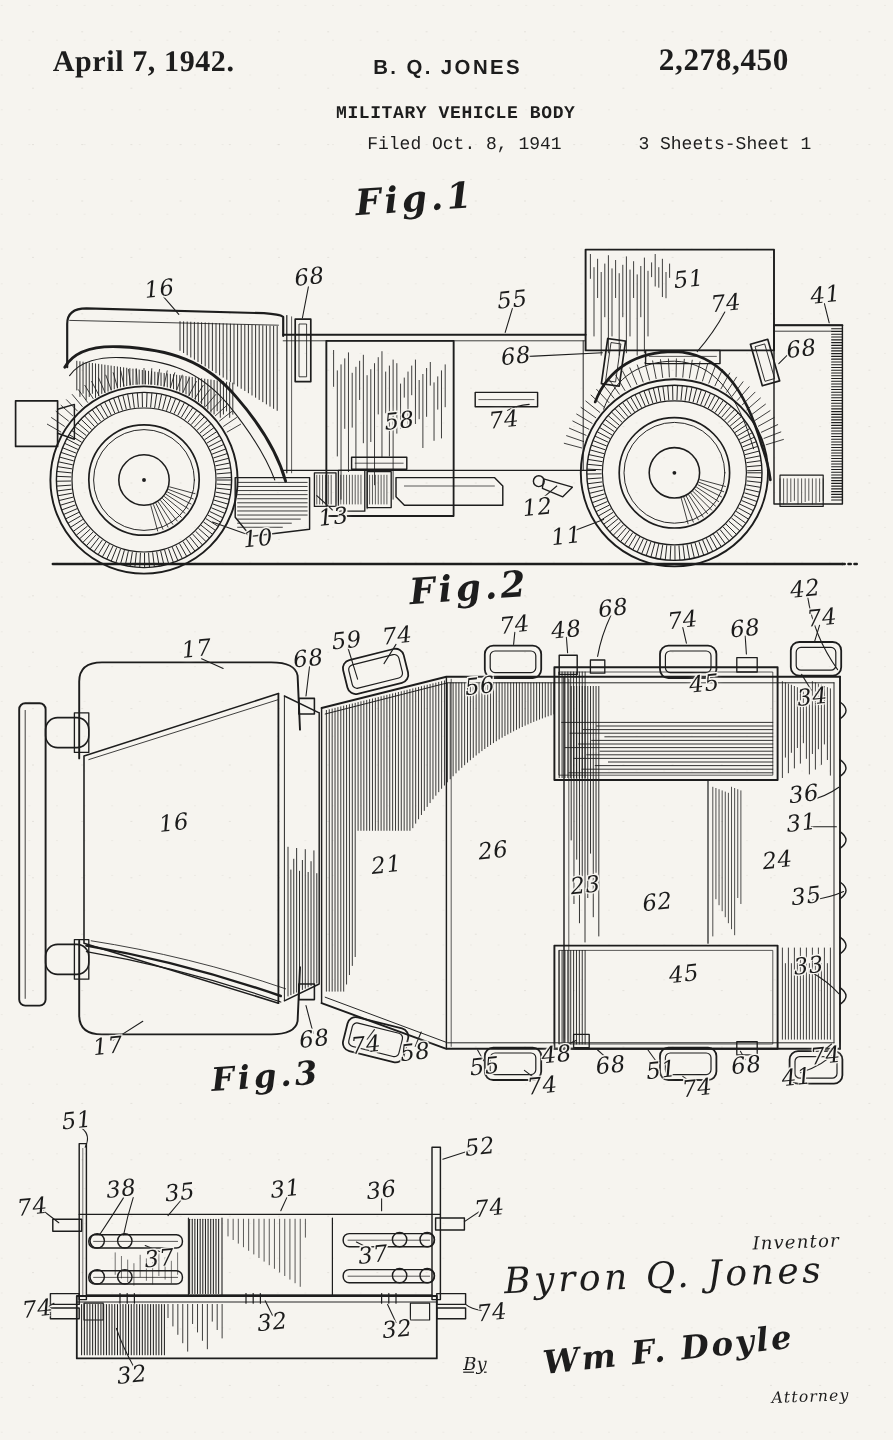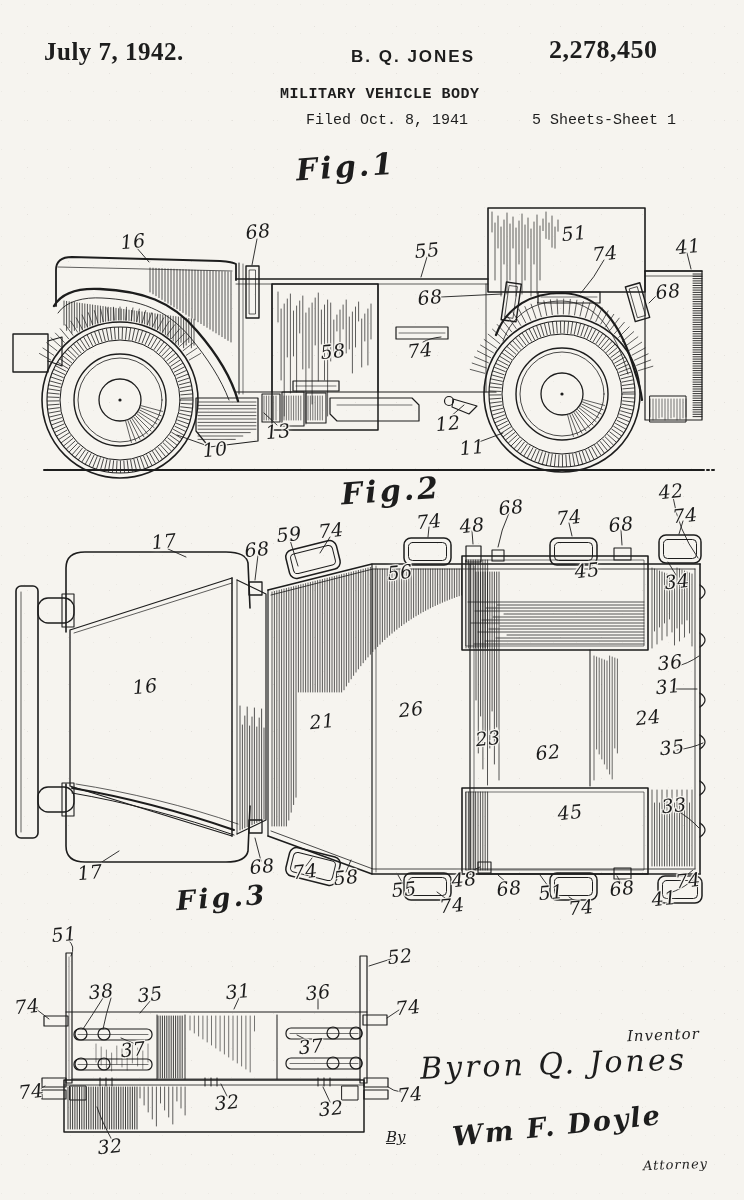--- a/index.html
+++ b/index.html
@@ -9,21 +9,21 @@
        background-image:
          radial-gradient(rgba(70,60,45,.10) .6px, transparent .8px),
          radial-gradient(rgba(70,60,45,.06) .5px, transparent .7px);
        background-size:41px 47px, 23px 29px;
        background-position:7px 3px, 13px 19px;
        color:#1d1d1d;}
   .abs{position:absolute;white-space:nowrap;}
   
   .hdr-date{left:44px;top:38px;font:bold 25px "Liberation Serif", serif;letter-spacing:.5px;}
   .hdr-num{left:549px;top:35px;font:bold 26px "Liberation Serif", serif;letter-spacing:.5px;}
-  .hdr-name{left:311px;top:47px;font:bold 17px "Liberation Sans", sans-serif;letter-spacing:2px;margin-left:40px;}
+  .hdr-name{left:311px;top:47px;font:bold 17px "Liberation Sans", sans-serif;letter-spacing:2px;}
   .hdr-title{left:280px;top:86px;font:bold 15px "Liberation Mono", monospace;letter-spacing:.5px;}
   .hdr-filed{left:306px;top:112px;font:15px "Liberation Mono", monospace;}
   .hdr-sheet{left:532px;top:112px;font:15px "Liberation Mono", monospace;}
   
   .fig-caption{font:italic bold 30px "DejaVu Serif", serif;letter-spacing:3px;transform:rotate(-4deg);}
   #cap-fig1{left:296px;top:149px;}
   #cap-fig2{left:341px;top:473px;}
   #cap-fig3{left:176px;top:882px;font-size:27px;}
   
   .num{position:absolute;transform:translate(-50%,-50%) rotate(-6deg);
@@ -1153,26 +1153,26 @@
         <line x1="164.59999999999997" y1="1087" x2="164.59999999999997" y2="1110" stroke-width="0.7"></line>
         <line x1="168.69999999999996" y1="1087" x2="168.69999999999996" y2="1117" stroke-width="0.7"></line>
         <line x1="172.79999999999995" y1="1087" x2="172.79999999999995" y2="1124" stroke-width="0.7"></line>
         <line x1="176.89999999999995" y1="1087" x2="176.89999999999995" y2="1101" stroke-width="0.7"></line>
         <line x1="180.99999999999994" y1="1087" x2="180.99999999999994" y2="1108" stroke-width="0.7"></line>
         <line x1="185.09999999999994" y1="1087" x2="185.09999999999994" y2="1115" stroke-width="0.7"></line>
       </g>
   </g>
 </svg>
 
-<div class="abs hdr-date">July 7, 1942.</div>
+<div class="abs hdr-date">April 7, 1942.</div>
 <div class="abs hdr-name">B. Q. JONES</div>
 <div class="abs hdr-num">2,278,450</div>
 <div class="abs hdr-title">MILITARY VEHICLE BODY</div>
 <div class="abs hdr-filed">Filed Oct. 8, 1941</div>
-<div class="abs hdr-sheet">5 Sheets-Sheet 1</div>
+<div class="abs hdr-sheet">3 Sheets-Sheet 1</div>
 
 <div class="abs fig-caption" id="cap-fig1">Fig.1</div>
 <div class="abs fig-caption" id="cap-fig2">Fig.2</div>
 <div class="abs fig-caption" id="cap-fig3">Fig.3</div>
 
 <div id="labels">
     <div class="num" style="left: 133px; top: 241px;">16</div>
     <div class="num" style="left: 258px; top: 231px;">68</div>
     <div class="num" style="left: 427px; top: 250px;">55</div>
     <div class="num" style="left: 574px; top: 233px;">51</div>

